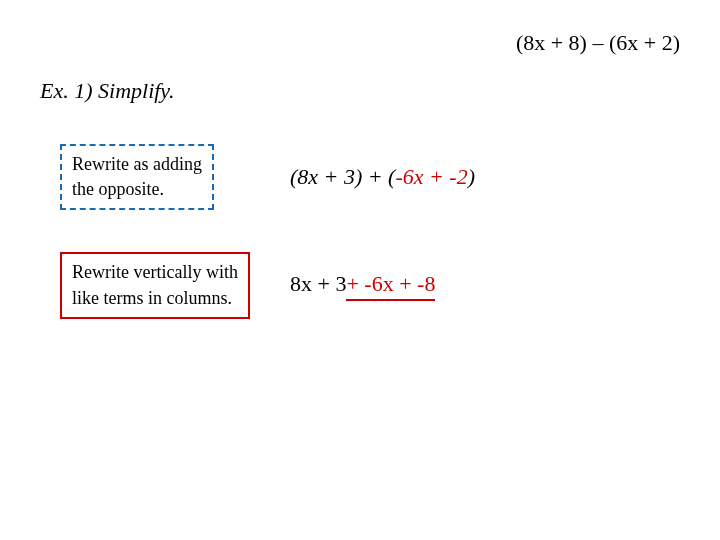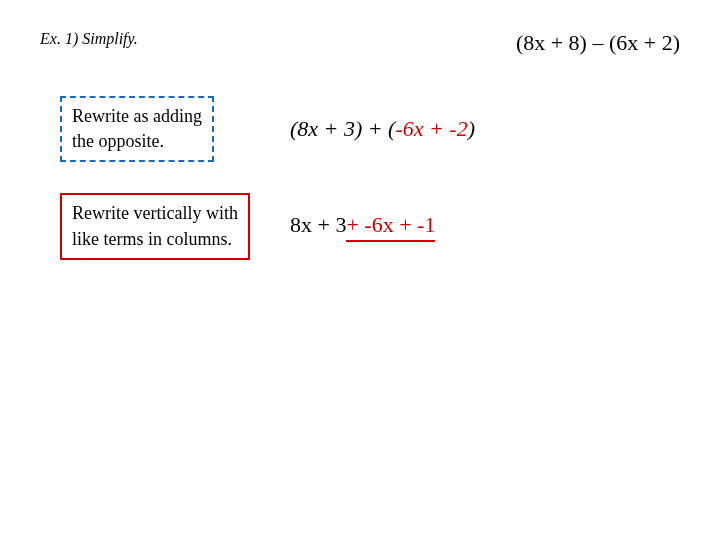--- a/index.html
+++ b/index.html
@@ -22,32 +22,33 @@
     }
 
     .title-row {
       display: flex;
       justify-content: space-between;
       align-items: flex-start;
       margin-bottom: 40px;
     }
 
     .title {
-      font-size: 16px;
+      font-size: 22px;
       font-style: italic;
+      margin-top: 48px;
     }
 
     .main-expression {
       font-size: 22px;
     }
 
     .content {
       display: flex;
       flex-direction: column;
-      gap: 1px;
+      gap: 12px;
       padding-left: 20px;
     }
 
     .step-row {
       display: flex;
       align-items: center;
       margin-bottom: 30px;
     }
 
     .step-label {
@@ -124,19 +125,19 @@
     </div>
 
     <div class="step-row">
       <div class="step-label">
         <div class="step-box solid-red-box">
           <span>Rewrite vertically with<br>like terms in columns.</span>
         </div>
       </div>
       <div class="vertical-expr">
         <div class="vertical-line1">8x +  3</div>
-        <div class="vertical-line2">+ -6x + -1</div>
+        <div class="vertical-line2">+ -6x + -8</div>
       </div>
     </div>
 
 
   </div>
 </div>
 
 </body></html>

